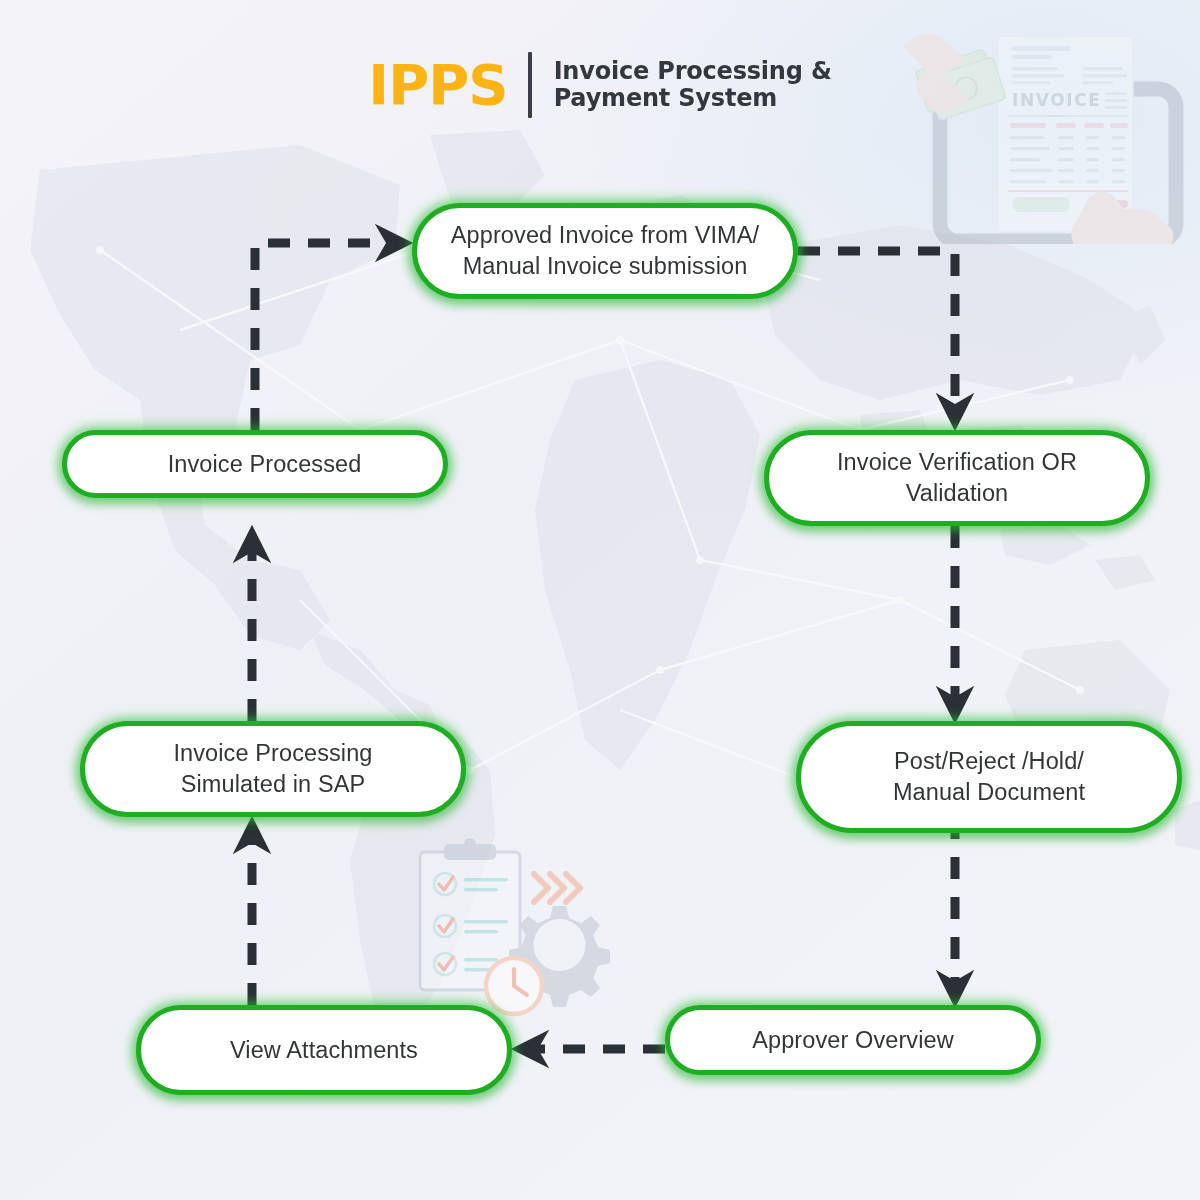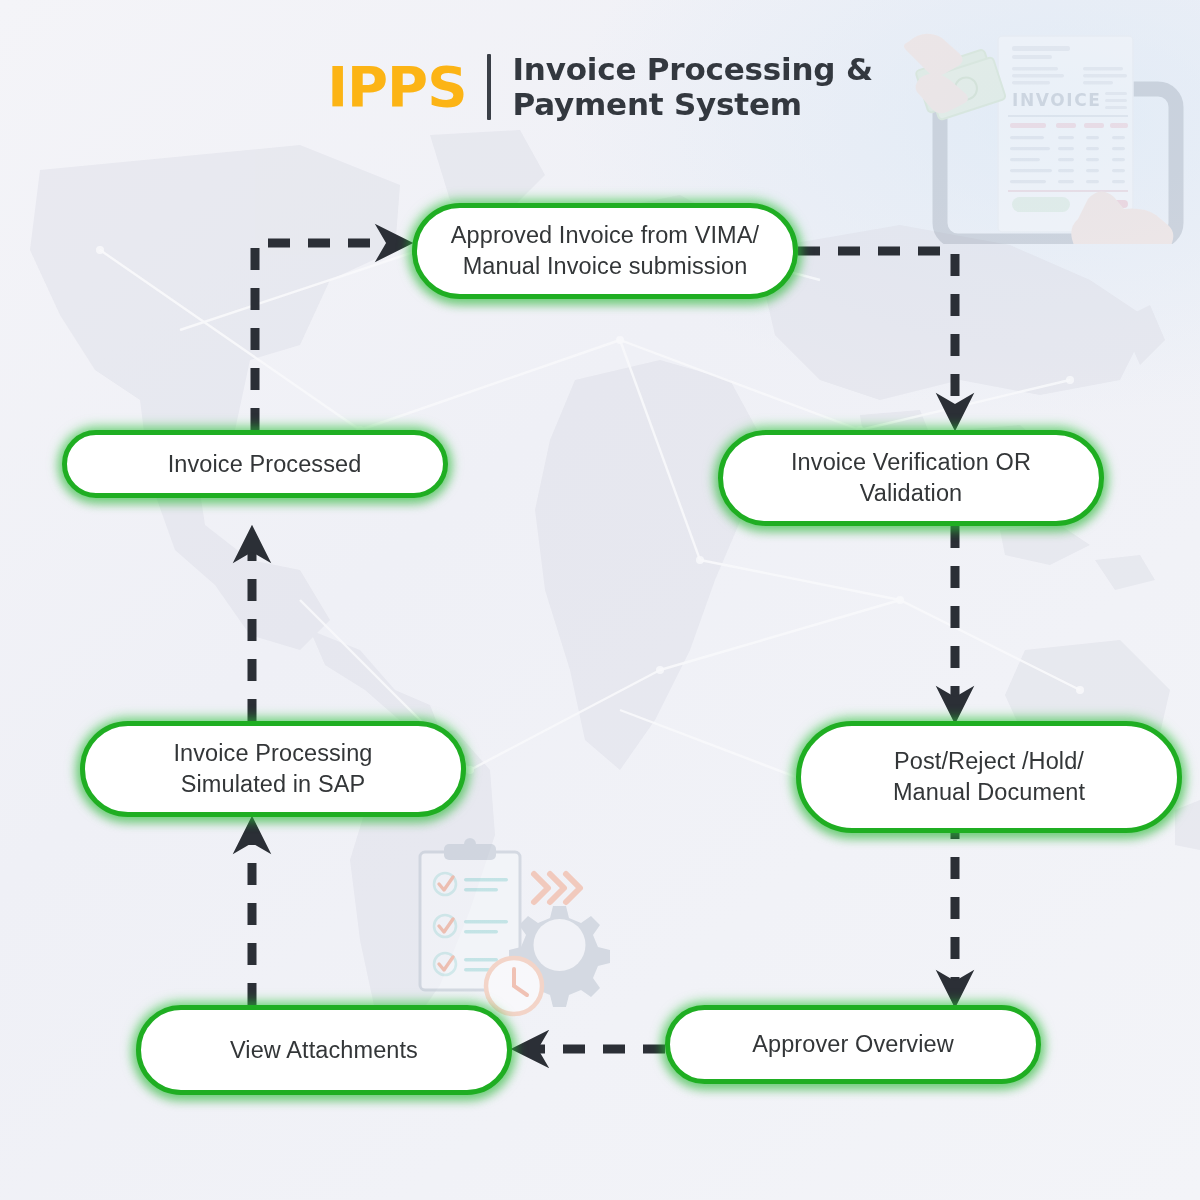--- a/index.html
+++ b/index.html
@@ -54,21 +54,21 @@
     font-family: "DejaVu Sans", sans-serif;
   }
   .logo-divider {
     width: 4px;
     height: 66px;
     background: #3a3f47;
     margin: 0 22px 0 20px;
     border-radius: 1px;
   }
   .logo-text {
-    font-size: 31px;
+    font-size: 24px;
     font-weight: 700;
     color: #33383f;
     line-height: 1.14;
     letter-spacing: -0.2px;
     font-family: "DejaVu Sans", sans-serif;
   }
 
   
   .illus {
     position: absolute;
@@ -100,23 +100,23 @@
     line-height: 1.3;
     letter-spacing: 0.1px;
     box-shadow:
       0 0 11px 4px rgba(45,200,60,0.55),
       0 4px 10px 2px rgba(30,150,40,0.30);
     z-index: 4;
   }
   .node span { display: block; padding: 0 14px; }
 
   #node-approved   { left: 412px; top: 203px;  width: 386px; height: 96px; }
-  #node-verify     { left: 718px; top: 430px;  width: 386px; height: 96px; }
+  #node-verify     { left: 764px; top: 430px;  width: 386px; height: 96px; }
   #node-post       { left: 796px; top: 721px;  width: 386px; height: 112px; }
-  #node-approver   { left: 665px; top: 1005px; width: 376px; height: 79px; align-items: center; }
+  #node-approver   { left: 665px; top: 1005px; width: 376px; height: 70px; align-items: center; }
   #node-attach     { left: 136px; top: 1005px; width: 376px; height: 90px; }
   #node-sap        { left: 80px;  top: 721px;  width: 386px; height: 96px; align-items: center; }
   #node-processed  { left: 62px;  top: 430px;  width: 386px; height: 68px; padding-left: 19px; }
 </style>
 </head>
 <body>
 
 <div id="stage">
 
   <svg class="bg-map" viewBox="0 0 1200 1000" preserveAspectRatio="none" aria-hidden="true">

